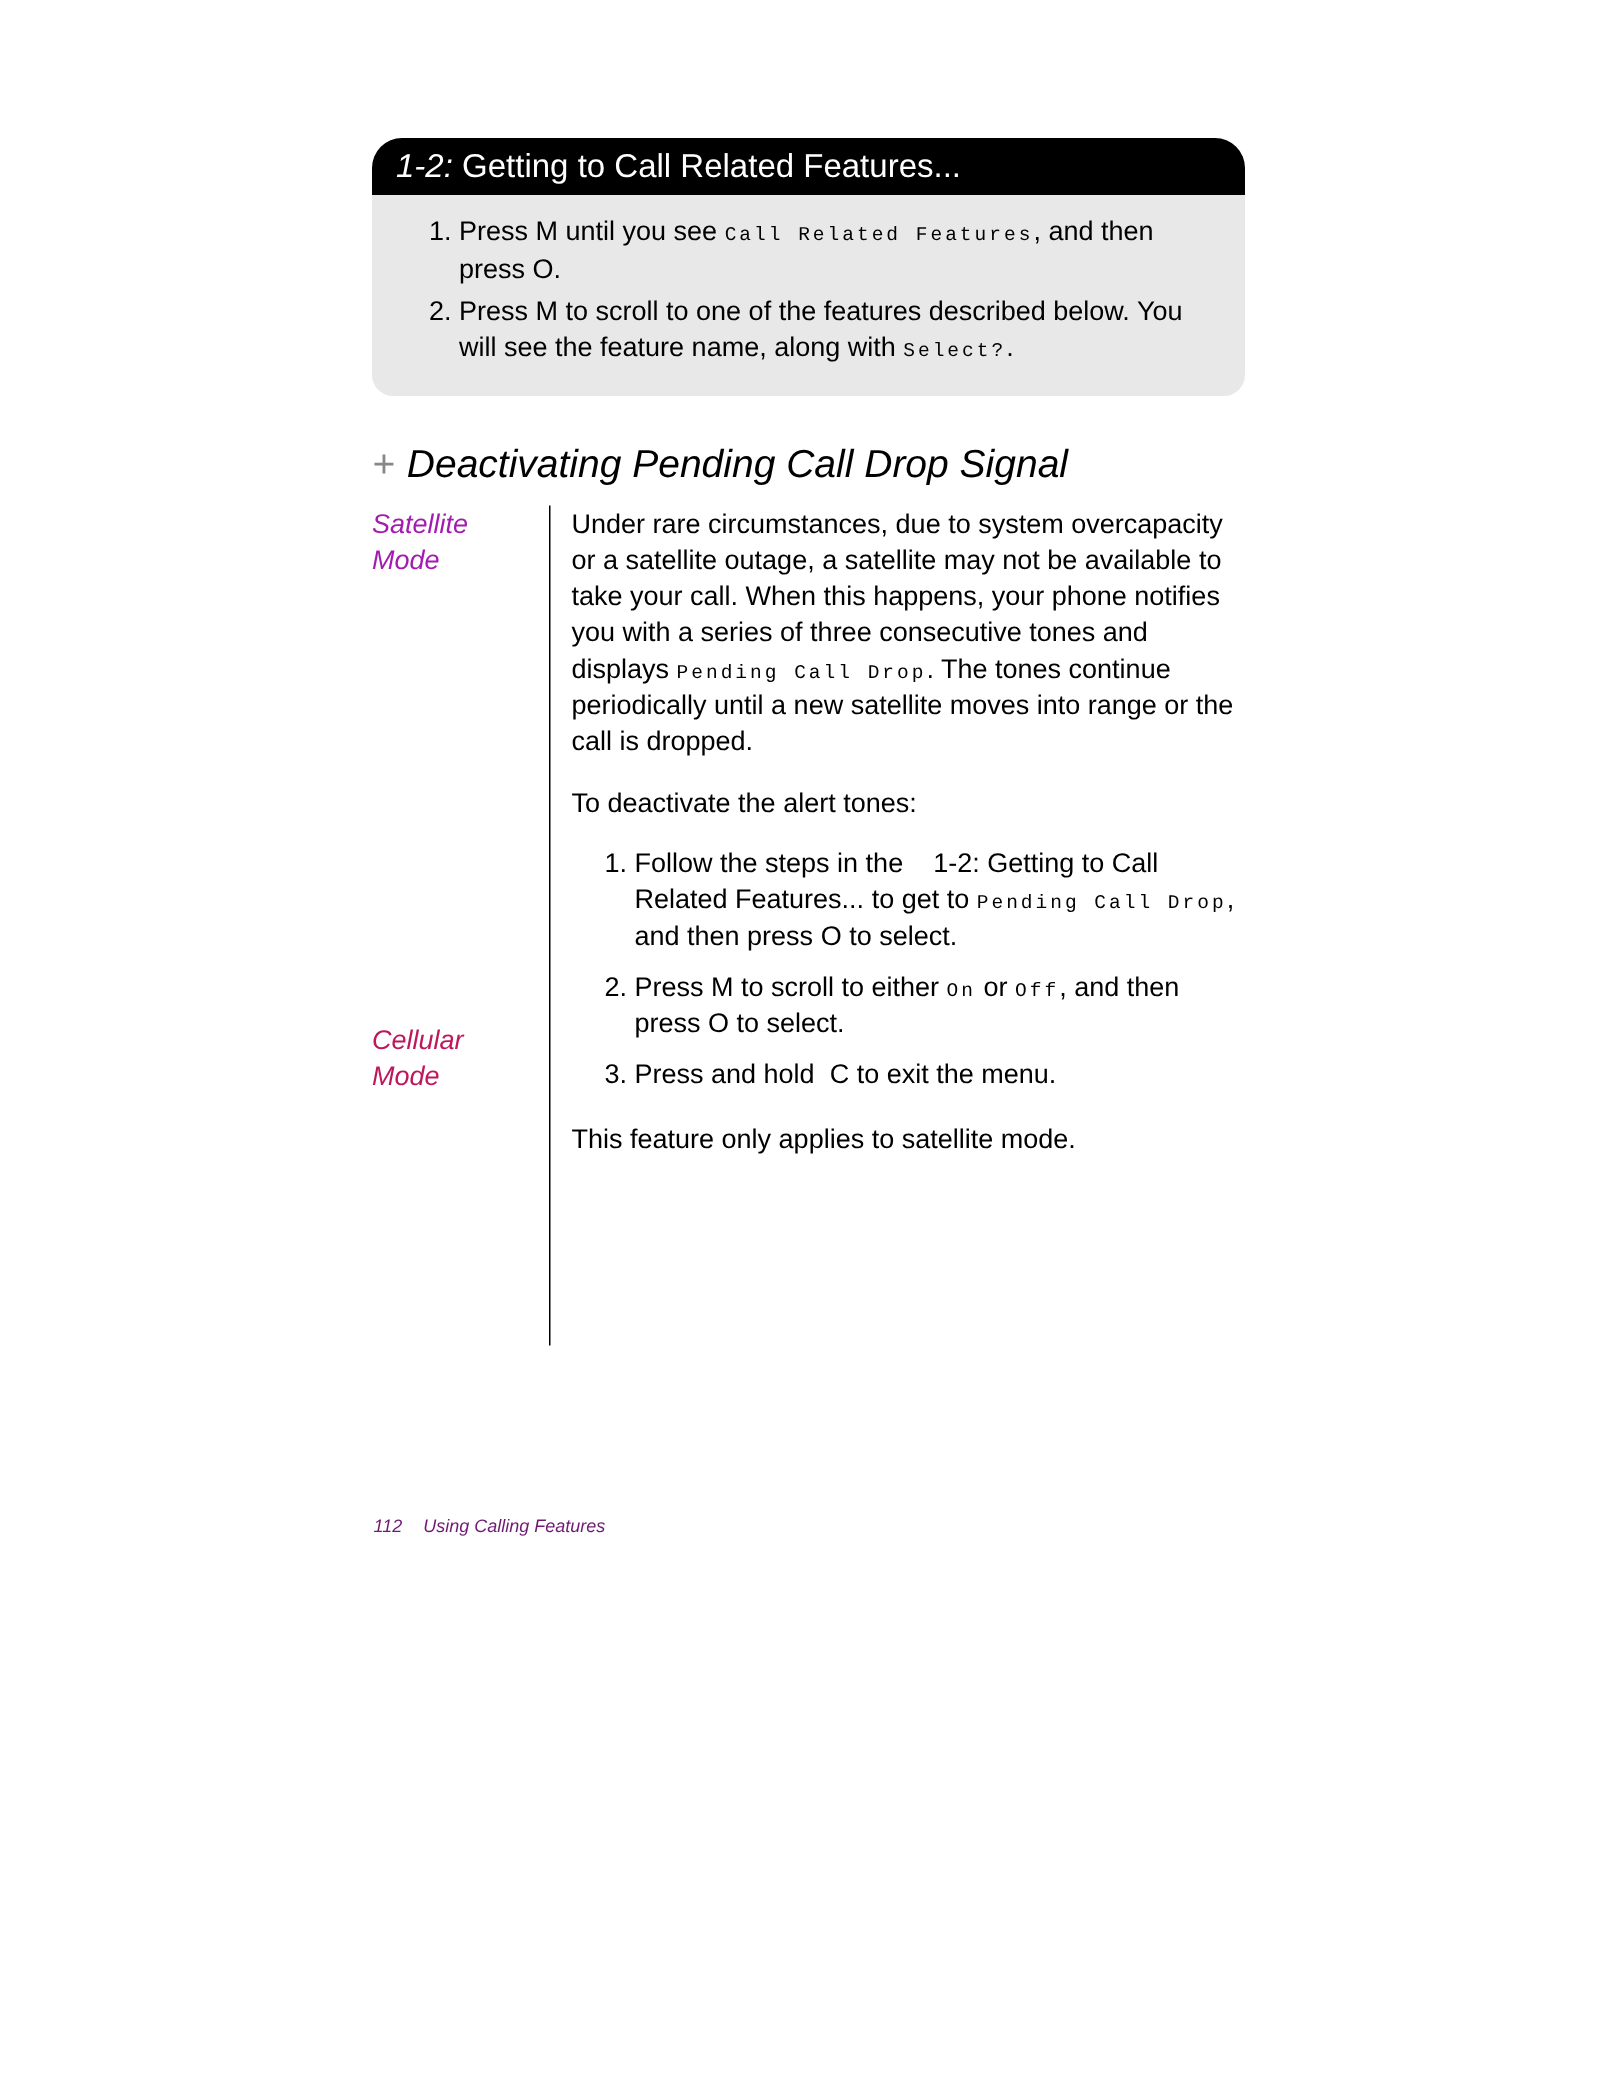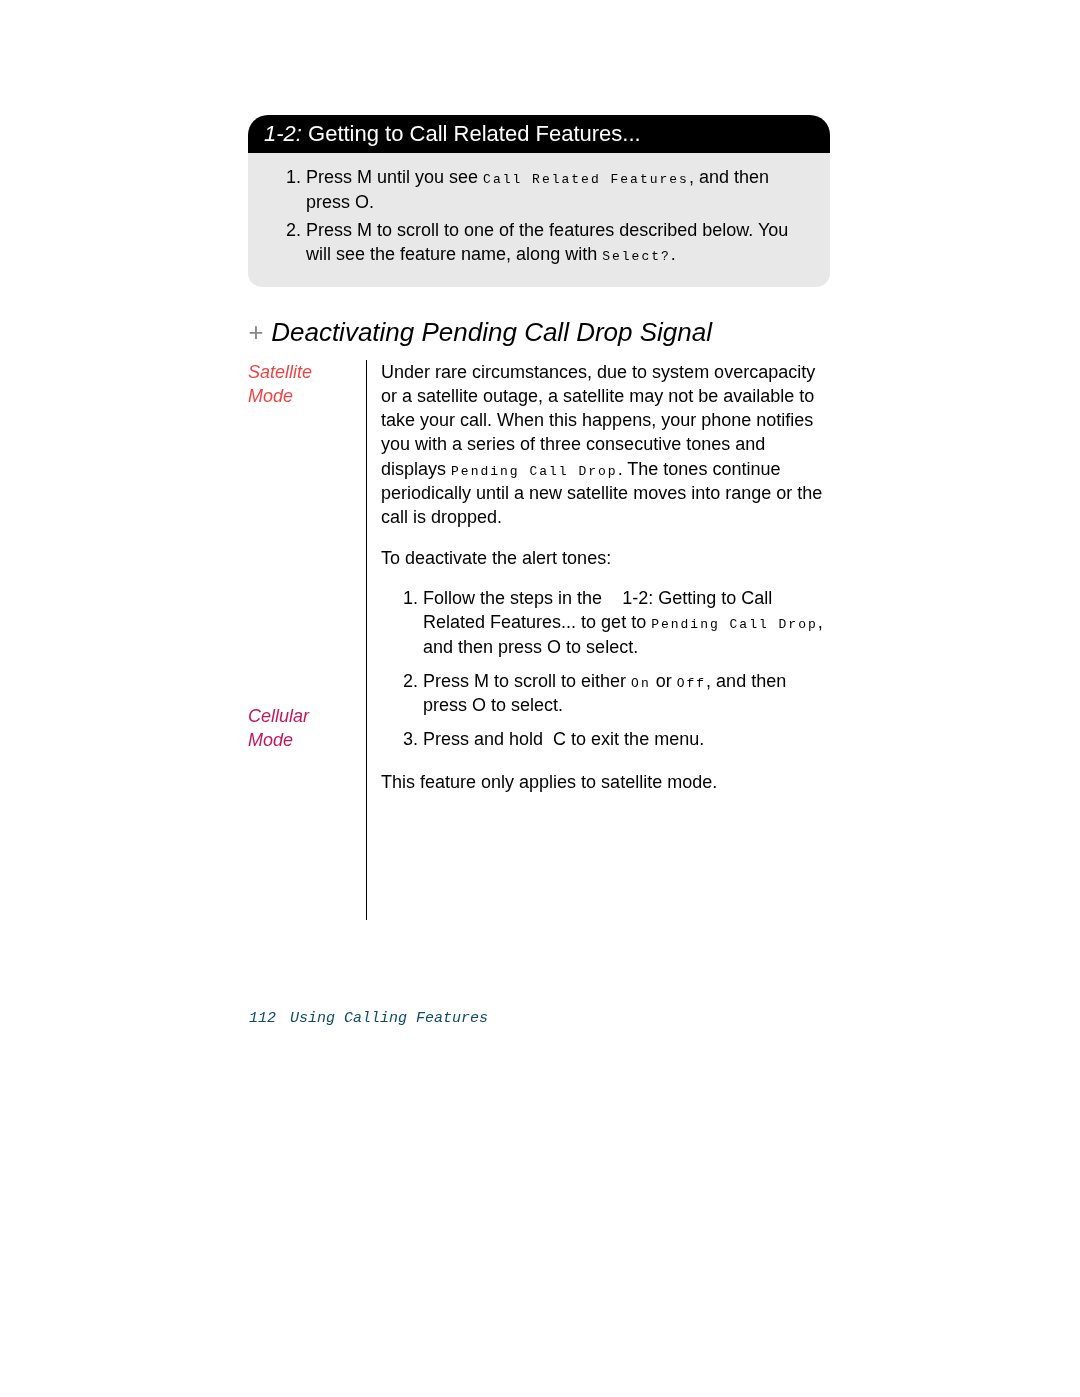--- a/index.html
+++ b/index.html
@@ -9,21 +9,21 @@
     height: 1397px;
     background: #ffffff;
     font-family: Arial, Helvetica, sans-serif;
     color: #000;
   }
   .page {
     position: relative;
     width: 1080px;
     height: 1339px;
     box-sizing: border-box;
-    padding: 115px 250px 0 248px;
+    padding: 92px 250px 0 248px;
   }
   .black-box {
     background: #000;
     color: #fff;
     border-radius: 20px 20px 0 0;
     padding: 6px 14px 6px 16px;
     font-size: 22px;
     line-height: 1.2;
   }
   .black-box .prefix {
@@ -72,21 +72,21 @@
   }
   .mode-col {
     width: 110px;
     flex-shrink: 0;
     padding-right: 8px;
   }
   .mode-label {
     font-style: italic;
   }
   .mode-label.satellite {
-    color: #ef4444;
+    color: #a21caf;
   }
   .mode-label.cellular {
     color: #be185d;
   }
   .divider {
     width: 1px;
     background: #000;
     flex-shrink: 0;
     min-height: 560px;
   }
@@ -101,24 +101,23 @@
     margin: 0;
     padding-left: 42px;
   }
   .body-col li {
     margin: 4px 0 10px 0;
   }
   .footer {
     position: absolute;
     left: 249px;
     top: 1010px;
-    font-size: 15px;
+    font-size: 12px;
     font-style: italic;
-    color: #0c4a6e;
-    font-family: Liberation Mono, monospace;
+    color: #701a75;
   }
   .footer .pn {
     font-style: italic;
     margin-right: 14px;
   }
 </style>
 </head>
 <body>
 
 <div class="page">

